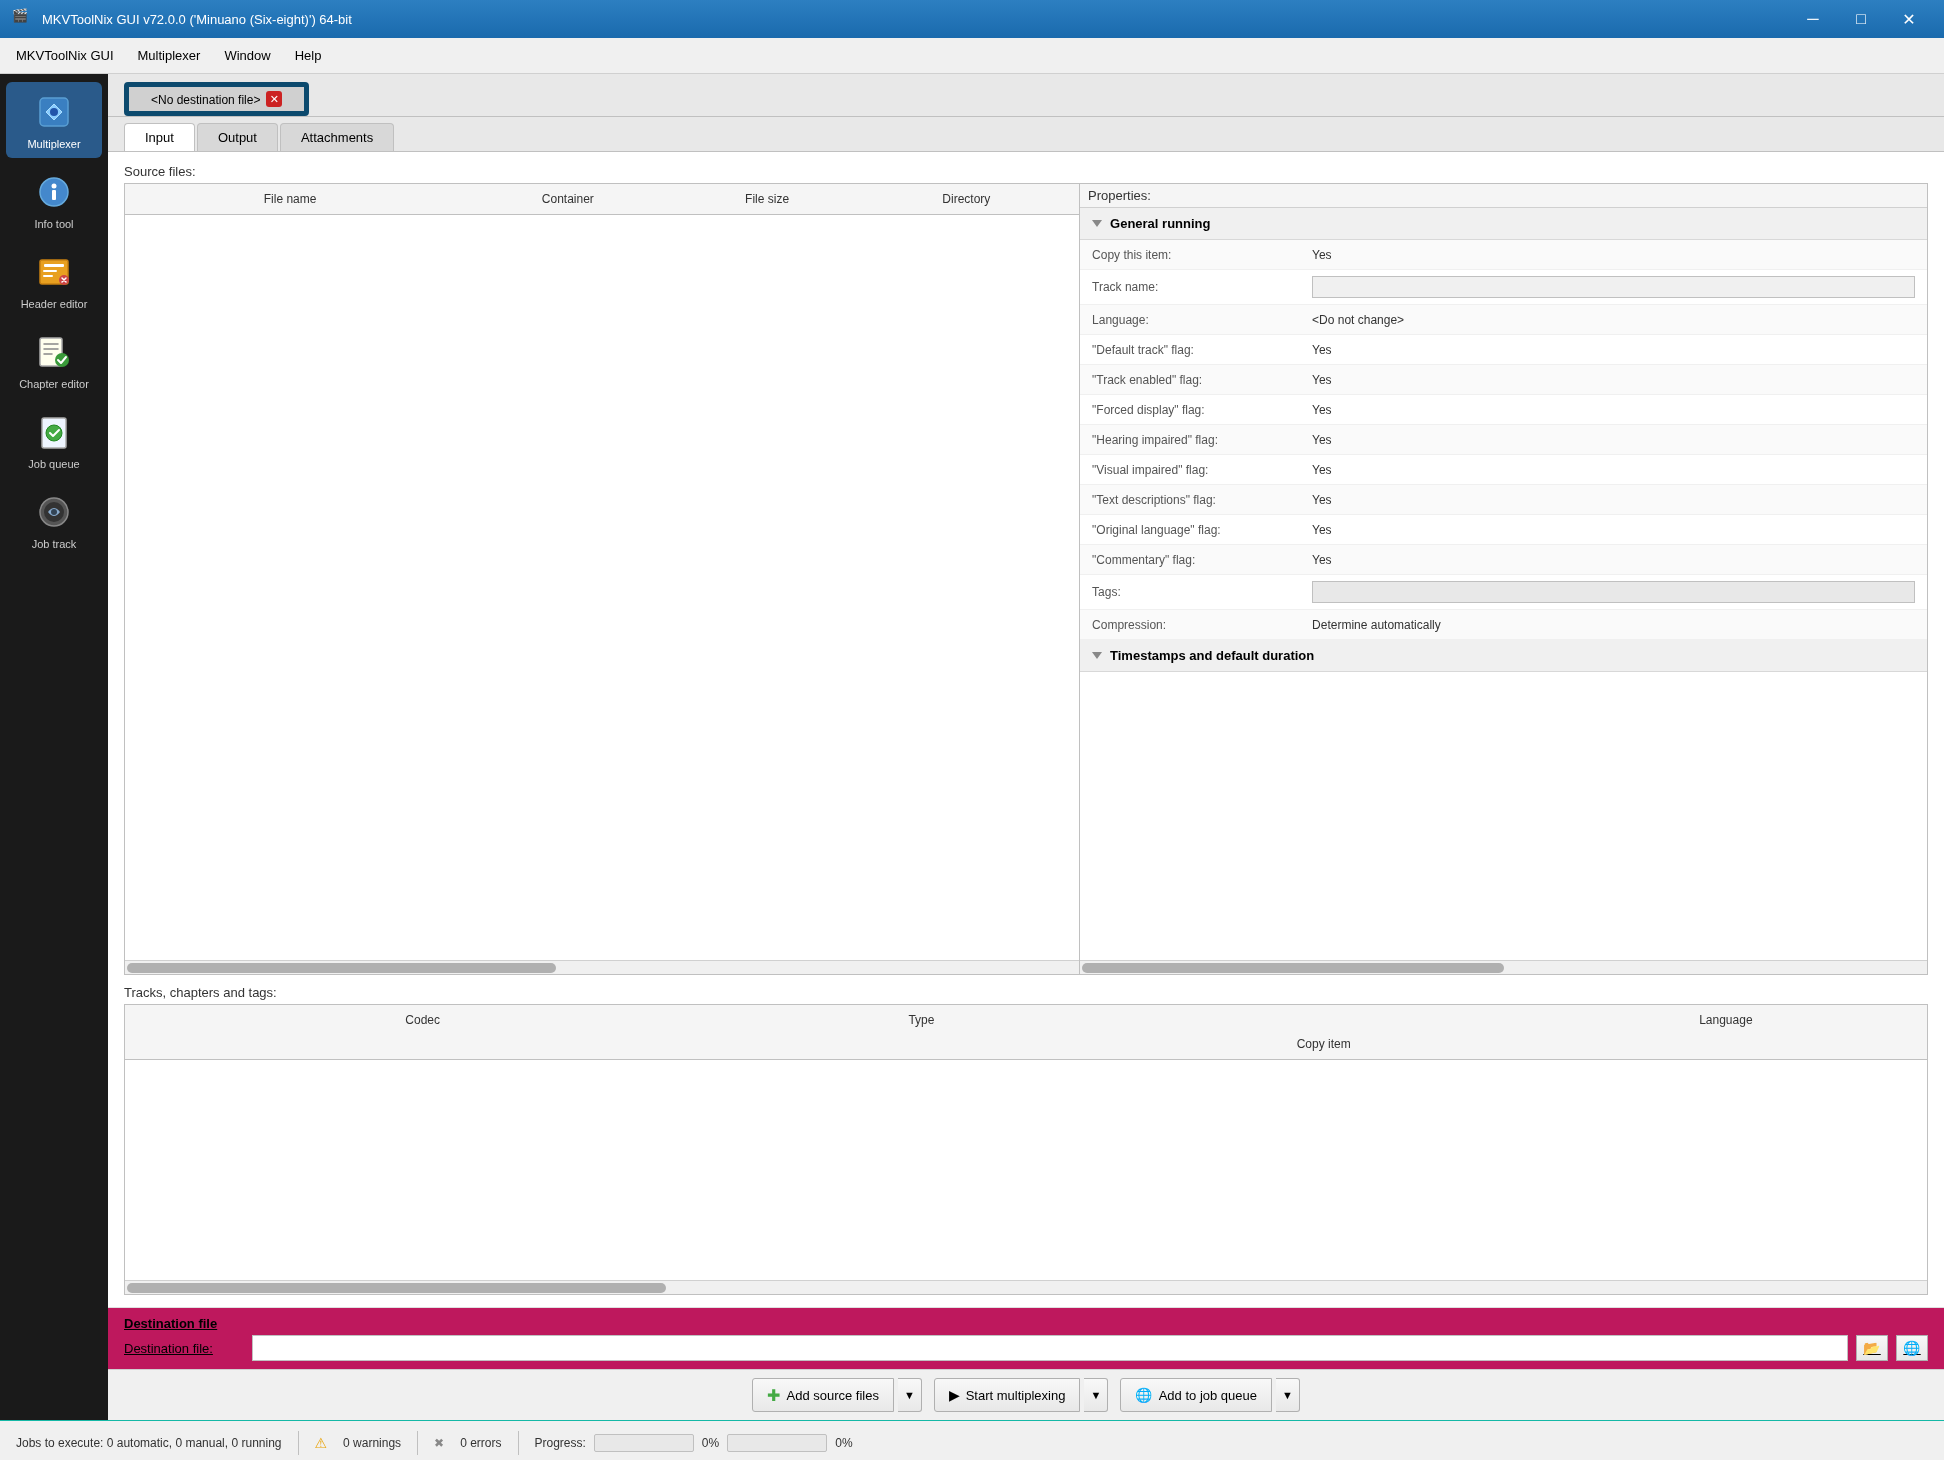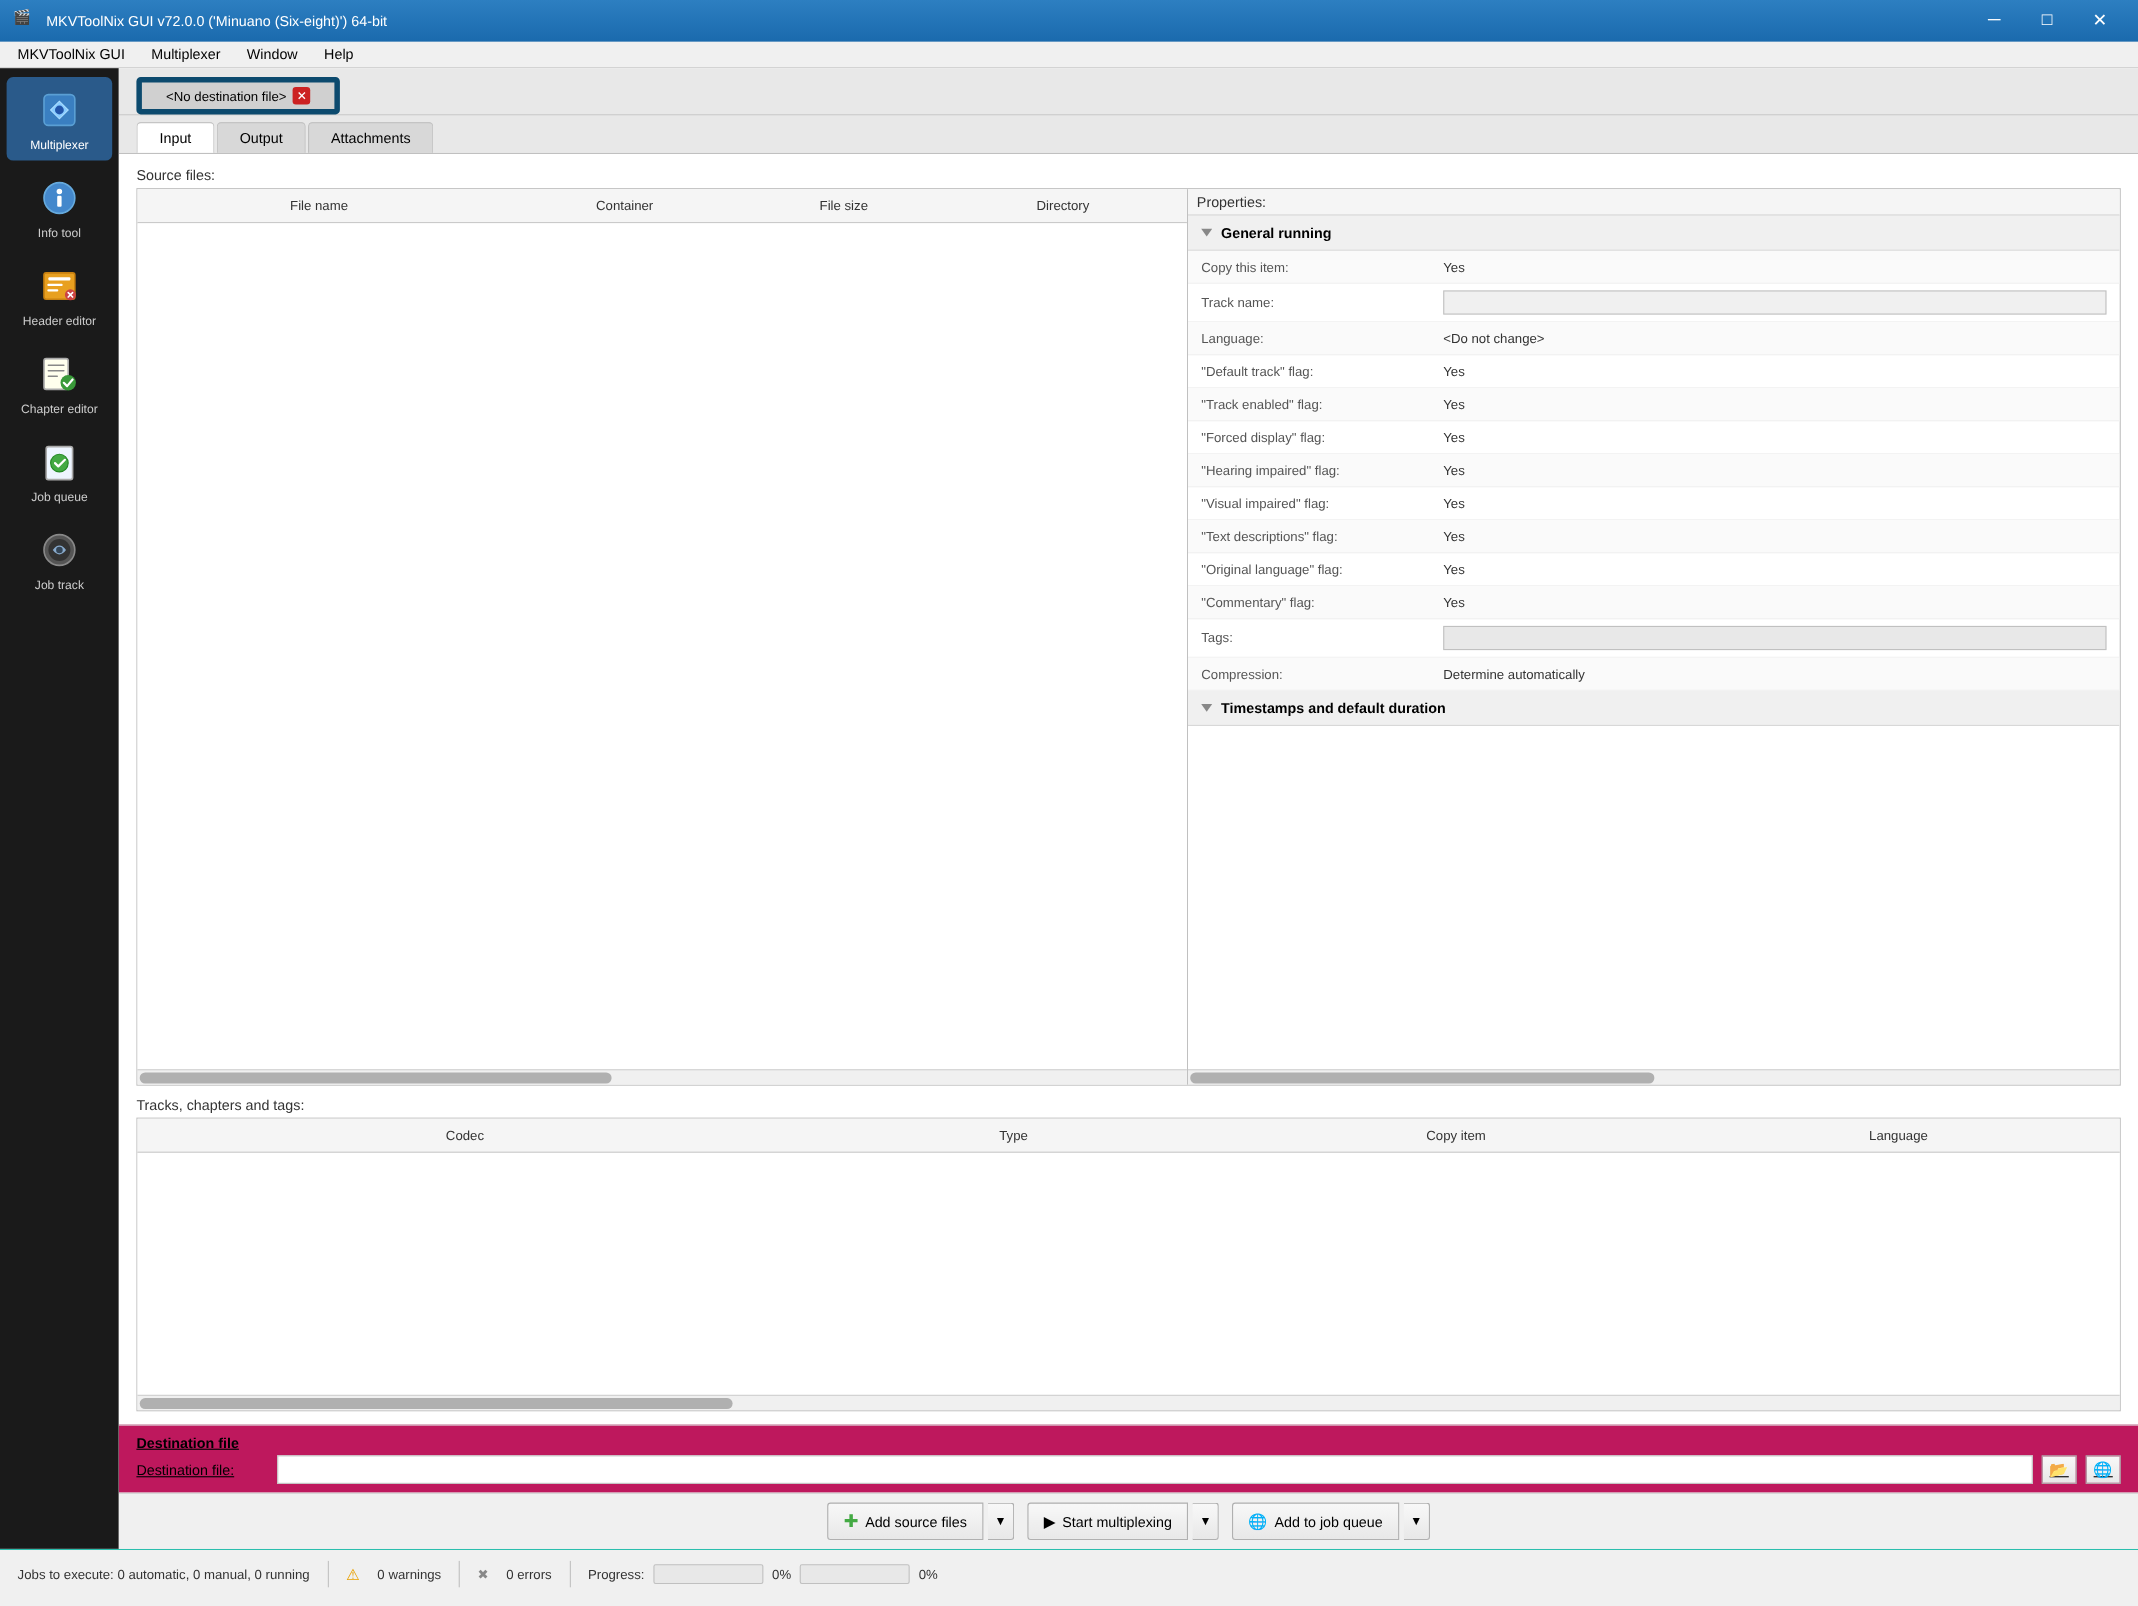--- a/index.html
+++ b/index.html
@@ -19,21 +19,21 @@
     .title-bar-title { flex: 1; font-size: 13px; }
     .title-bar-controls { display: flex; gap: 2px; }
     .title-bar-btn {
       width: 46px; height: 30px; border: none; background: transparent; color: white;
       font-size: 16px; cursor: pointer; display: flex; align-items: center; justify-content: center;
     }
 
     
     .menu-bar {
       background: #f0f0f0;
-      height: 24px;
+      height: 36px;
       display: flex;
       align-items: center;
       padding: 0 4px;
       border-bottom: 1px solid #d0d0d0;
     }
     .menu-item {
       padding: 4px 12px;
       cursor: pointer;
       border-radius: 3px;
       font-size: 13px;
@@ -197,21 +197,21 @@
       flex: 1;
       height: 22px;
       border: 1px solid #c0c0c0;
       background: #f0f0f0;
       font-size: 12px;
       padding: 0 4px;
     }
 
     .th-codec { flex: 3; }
     .th-type { flex: 2; }
-    .th-copyitem { flex: 2; }
+    .th-copyitem { flex: 2; margin-top: 24px; }
     .th-language { flex: 2; }
 
     
     .dest-section {
       padding: 8px 16px;
       background: #be185d;
       border-top: 1px solid #e0e0e0;
       text-decoration: underline;
     }
     .dest-row {

